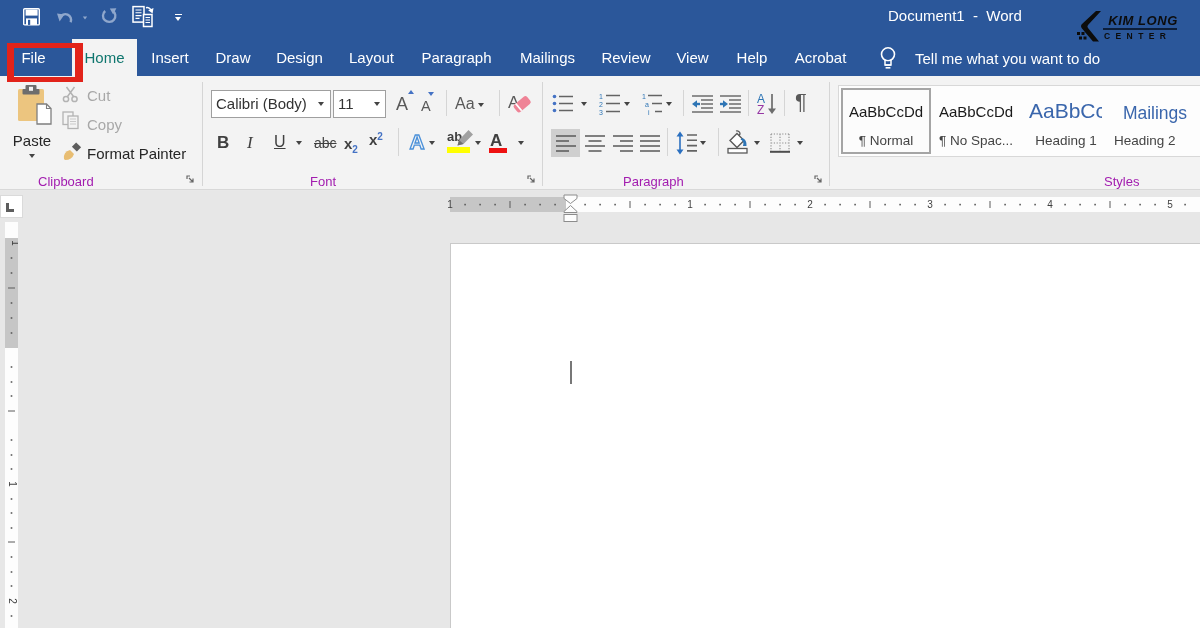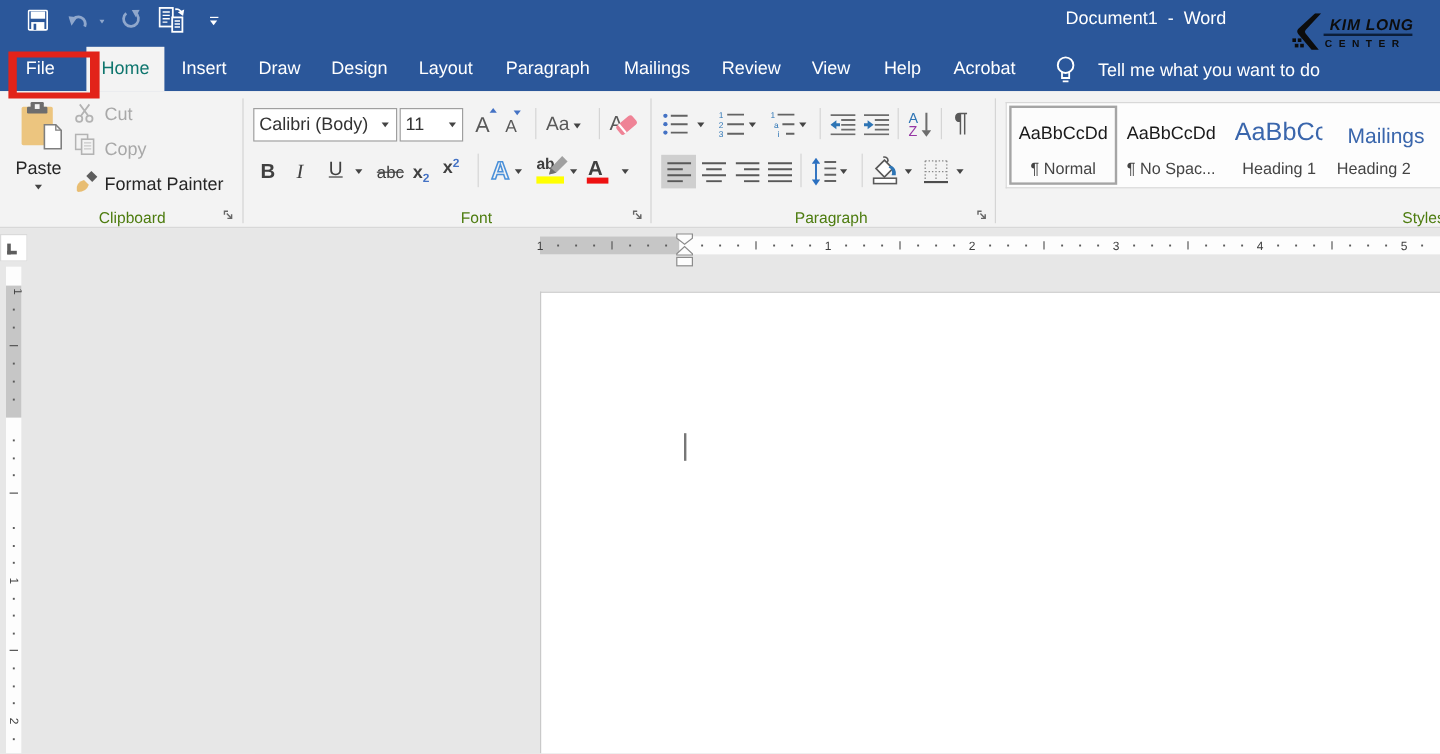--- a/index.html
+++ b/index.html
@@ -1,20 +1,20 @@
 <!DOCTYPE html>
 <html><head><meta charset="utf-8">
 <style>
 *{margin:0;padding:0;box-sizing:border-box;}
 html,body{width:1200px;height:628px;overflow:hidden;}
 body{font-family:"Liberation Sans",sans-serif;position:relative;background:#e8e8e8;}
 .ab{position:absolute;}
 .tab{position:absolute;top:40px;height:36px;line-height:36px;color:#fff;font-size:15px;text-align:center;}
 .car{position:absolute;width:0;height:0;border-left:3.5px solid transparent;border-right:3.5px solid transparent;border-top:4px solid #444;}
-.lbl{position:absolute;font-size:13px;color:#4d7c0f;text-align:right;}
+.lbl{position:absolute;font-size:13px;color:#a21caf;text-align:left;}
 .sep{position:absolute;top:82px;height:104px;width:1px;background:#d5d5d5;}
 </style></head>
 <body>
 
 <div class="ab" style="left:0;top:0;width:1200px;height:76px;background:#2b579a;"></div>
 
 <svg class="ab" style="left:23px;top:8px;" width="17" height="18" viewBox="0 0 17 18">
  <rect x="0.7" y="0.7" width="15.6" height="16.2" rx="1" fill="none" stroke="#fff" stroke-width="1.4"></rect>
  <rect x="2.6" y="1.6" width="12" height="6" fill="#fff"></rect>
  <rect x="3" y="10.4" width="11" height="6.5" fill="#fff"></rect>

